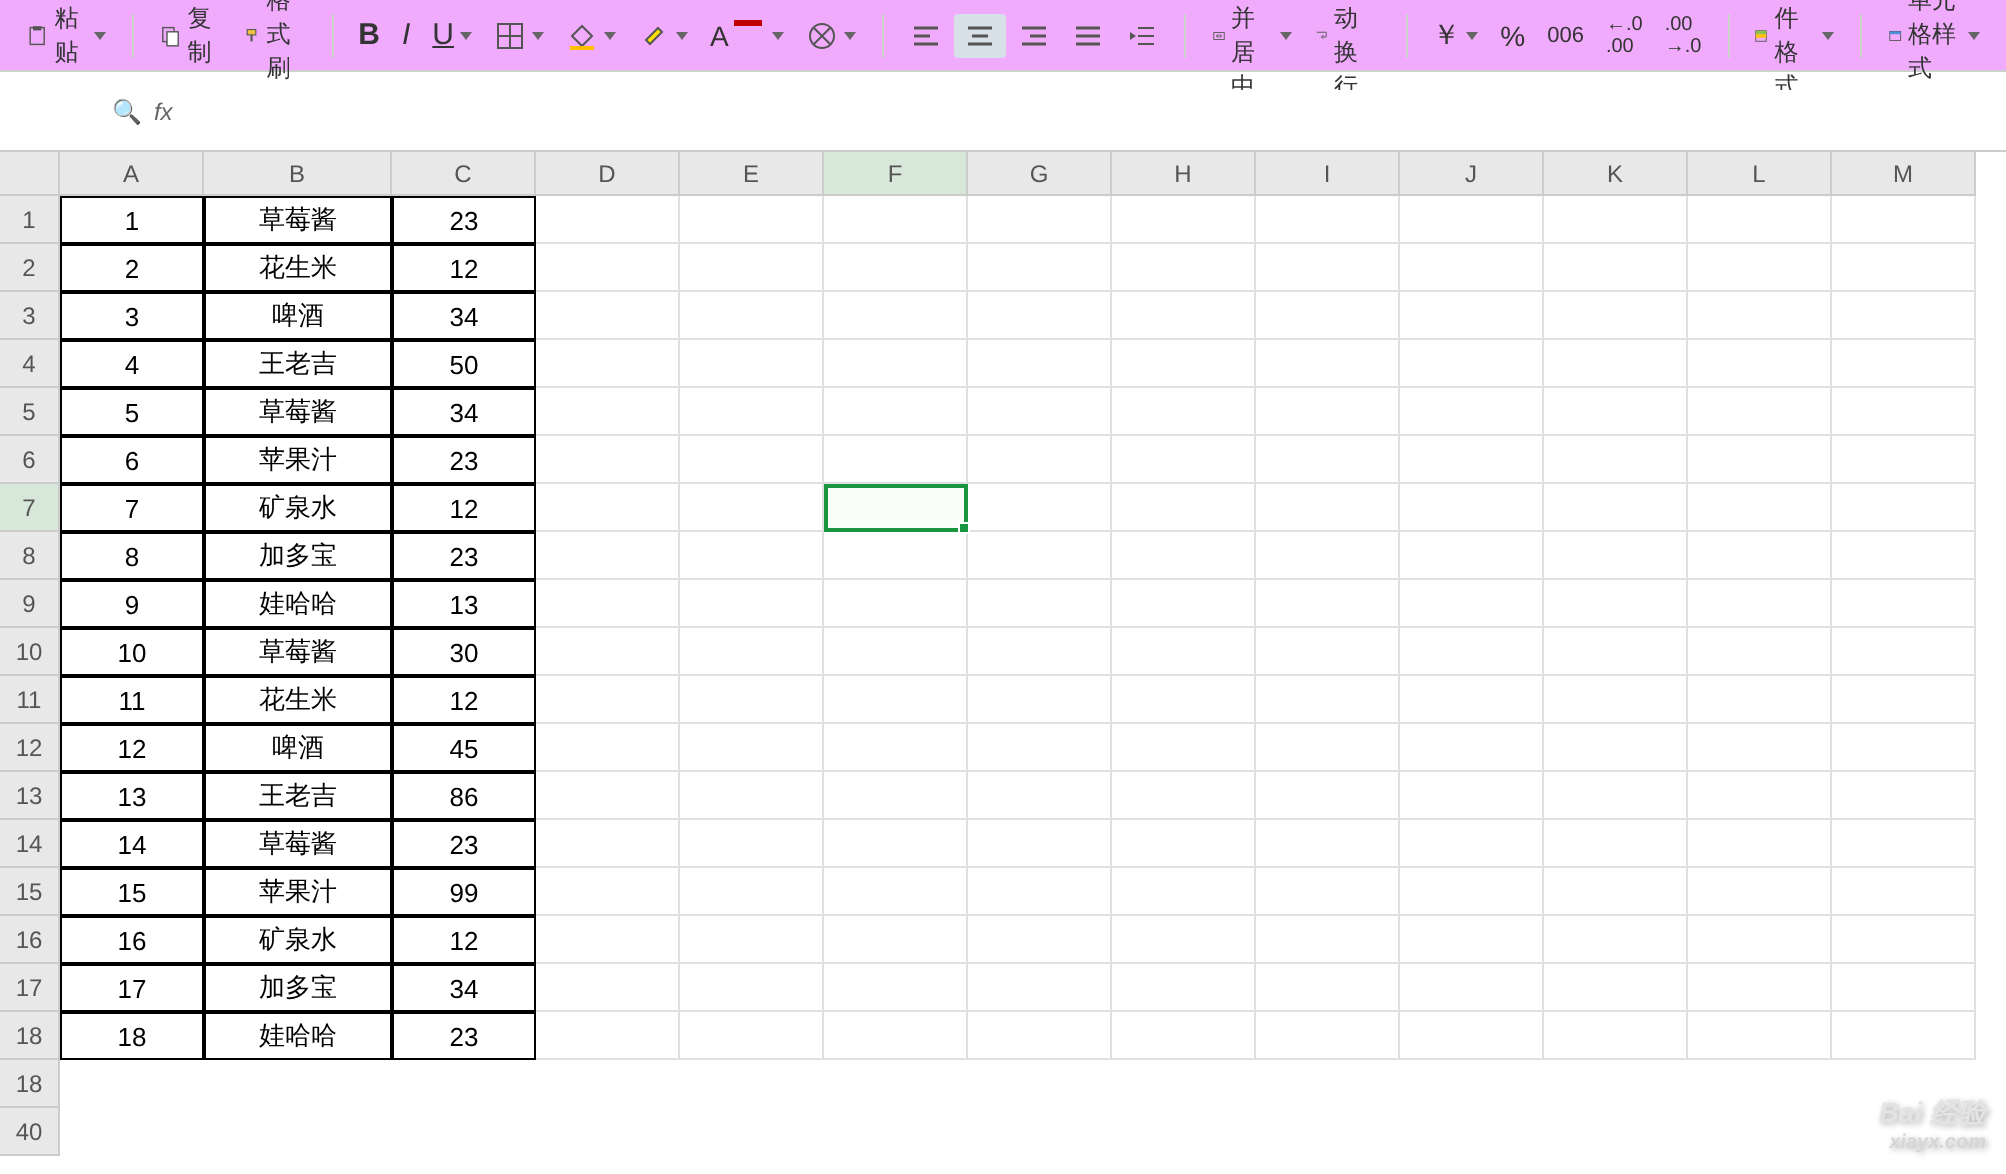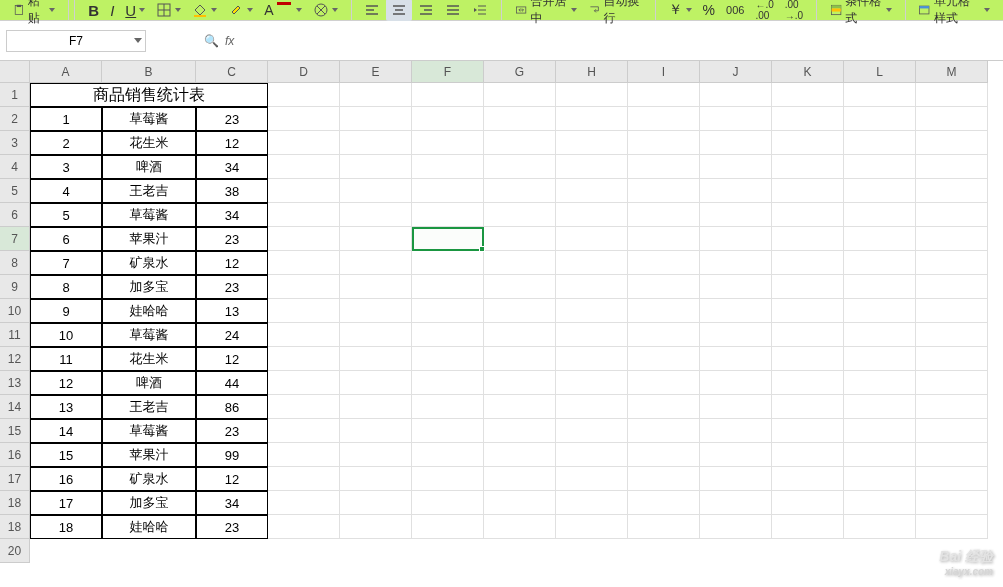--- a/index.html
+++ b/index.html
@@ -1,19 +1,19 @@
 <!DOCTYPE html>
 <html><head>
 <meta charset="utf-8">
 <style>
 * { box-sizing: border-box; margin: 0; padding: 0; }
 body { font-family: "Microsoft YaHei", Arial, sans-serif; font-size: 12px; background: #fff; overflow: hidden; width: 1003px; height: 587px; }
 
 
-.toolbar { height: 21px; background: #bef264; border-bottom: 1px solid #d0d0d0; display: flex; align-items: center; padding: 0 4px; gap: 2px; }
+.toolbar { height: 36px; background: #f0abfc; border-bottom: 1px solid #d0d0d0; display: flex; align-items: center; padding: 0 4px; gap: 2px; }
 .tb-group { display: flex; align-items: center; gap: 1px; padding: 0 4px; height: 100%; }
 .tb-sep { width: 1px; height: 22px; background: #d0d0d0; margin: 0 2px; }
 .tb-btn { display: flex; align-items: center; gap: 3px; padding: 3px 5px; cursor: pointer; border-radius: 2px; color: #333; }
 .tb-btn svg { width: 16px; height: 16px; }
 .tb-caret { width: 0; height: 0; border-left: 3px solid transparent; border-right: 3px solid transparent; border-top: 4px solid #666; }
 .tb-label { font-size: 12px; }
 
 
 .formula-area { height: 40px; border-bottom: 1px solid #ccc; display: flex; align-items: center; padding: 8px 6px; gap: 8px; }
 .name-box { width: 140px; height: 22px; border: 1px solid #ccc; background: #fff; display: flex; align-items: center; justify-content: center; position: relative; }
@@ -56,20 +56,36 @@
     <div class="tb-btn">
       <svg viewBox="0 0 16 16">
           <rect x="3" y="2" width="10" height="12" fill="none" stroke="#555"></rect>
           <rect x="5" y="1" width="6" height="3" fill="#555"></rect>
         </svg>
       <span class="tb-label">粘贴</span>
       <span class="tb-caret"></span>
     </div>
   </div>
   <div class="tb-sep"></div>
+  <div class="tb-group">
+    <div class="tb-btn">
+      <svg viewBox="0 0 16 16">
+          <rect x="2" y="2" width="8" height="10" fill="none" stroke="#555"></rect>
+          <rect x="5" y="5" width="8" height="10" fill="#fff" stroke="#555"></rect>
+        </svg>
+      <span class="tb-label">复制</span>
+    </div>
+    <div class="tb-btn">
+      <svg viewBox="0 0 16 16">
+          <rect x="3" y="2" width="8" height="5" fill="#f0c040" stroke="#555"></rect>
+          <rect x="6" y="7" width="2" height="6" fill="#555"></rect>
+        </svg>
+      <span class="tb-label">格式刷</span>
+    </div>
+  </div>
   <div class="tb-sep"></div>
   <div class="tb-group">
     <div class="tb-btn">
         <span style="font-weight:bold;font-size:15px">B</span>
       </div>
     <div class="tb-btn">
         <span style="font-style:italic;font-size:15px">I</span>
       </div>
     <div class="tb-btn">
         <span style="text-decoration:underline;font-size:15px">U</span>
@@ -205,24 +221,20 @@
           <rect x="2" y="3" width="12" height="10" fill="none" stroke="#555"></rect>
           <rect x="2" y="3" width="12" height="3" fill="#4a90d9"></rect>
         </svg>
       <span class="tb-label">单元格样式</span>
       <span class="tb-caret"></span>
     </div>
   </div>
 </div>
 
 <div class="formula-area">
-  <div class="name-box">
-    <input type="text" value="F7" style="">
-    <span class="dd"></span>
-  </div>
   <div class="fx-area">
     <span style="color:#888">🔍</span>
     <span class="fx-ico">fx</span>
   </div>
   <input class="formula-input" type="text" style="">
 </div>
 
 <div class="grid-wrap">
   <div class="corner"></div>
   <div class="col-headers" id="colHeaders">
@@ -253,36 +265,23 @@
       <div class="row-h">10</div>
       <div class="row-h">11</div>
       <div class="row-h">12</div>
       <div class="row-h">13</div>
       <div class="row-h">14</div>
       <div class="row-h">15</div>
       <div class="row-h">16</div>
       <div class="row-h">17</div>
       <div class="row-h">18</div>
       <div class="row-h">18</div>
-      <div class="row-h">20</div>
+      <div class="row-h">40</div>
     </div>
   <div class="cells" id="cells">
-      <div class="cell-row">
-        <div class="cell title-cell" style="width: 238px; border-width: 1px; border-style: solid; border-color: rgb(0, 0, 0);">商品销售统计表</div>
-        <div class="cell" style="width: 72px;"></div>
-        <div class="cell" style="width: 72px;"></div>
-        <div class="cell" style="width: 72px;"></div>
-        <div class="cell" style="width: 72px;"></div>
-        <div class="cell" style="width: 72px;"></div>
-        <div class="cell" style="width: 72px;"></div>
-        <div class="cell" style="width: 72px;"></div>
-        <div class="cell" style="width: 72px;"></div>
-        <div class="cell" style="width: 72px;"></div>
-        <div class="cell" style="width: 72px;"></div>
-      </div>
       <div class="cell-row">
         <div class="cell bordered" style="width: 72px;">1</div>
         <div class="cell bordered" style="width: 94px;">草莓酱</div>
         <div class="cell bordered" style="width: 72px;">23</div>
         <div class="cell" style="width: 72px;"></div>
         <div class="cell" style="width: 72px;"></div>
         <div class="cell" style="width: 72px;"></div>
         <div class="cell" style="width: 72px;"></div>
         <div class="cell" style="width: 72px;"></div>
         <div class="cell" style="width: 72px;"></div>
@@ -317,21 +316,21 @@
         <div class="cell" style="width: 72px;"></div>
         <div class="cell" style="width: 72px;"></div>
         <div class="cell" style="width: 72px;"></div>
         <div class="cell" style="width: 72px;"></div>
         <div class="cell" style="width: 72px;"></div>
         <div class="cell" style="width: 72px;"></div>
       </div>
       <div class="cell-row">
         <div class="cell bordered" style="width: 72px;">4</div>
         <div class="cell bordered" style="width: 94px;">王老吉</div>
-        <div class="cell bordered" style="width: 72px;">38</div>
+        <div class="cell bordered" style="width: 72px;">50</div>
         <div class="cell" style="width: 72px;"></div>
         <div class="cell" style="width: 72px;"></div>
         <div class="cell" style="width: 72px;"></div>
         <div class="cell" style="width: 72px;"></div>
         <div class="cell" style="width: 72px;"></div>
         <div class="cell" style="width: 72px;"></div>
         <div class="cell" style="width: 72px;"></div>
         <div class="cell" style="width: 72px;"></div>
         <div class="cell" style="width: 72px;"></div>
         <div class="cell" style="width: 72px;"></div>
@@ -407,21 +406,21 @@
         <div class="cell" style="width: 72px;"></div>
         <div class="cell" style="width: 72px;"></div>
         <div class="cell" style="width: 72px;"></div>
         <div class="cell" style="width: 72px;"></div>
         <div class="cell" style="width: 72px;"></div>
         <div class="cell" style="width: 72px;"></div>
       </div>
       <div class="cell-row">
         <div class="cell bordered" style="width: 72px;">10</div>
         <div class="cell bordered" style="width: 94px;">草莓酱</div>
-        <div class="cell bordered" style="width: 72px;">24</div>
+        <div class="cell bordered" style="width: 72px;">30</div>
         <div class="cell" style="width: 72px;"></div>
         <div class="cell" style="width: 72px;"></div>
         <div class="cell" style="width: 72px;"></div>
         <div class="cell" style="width: 72px;"></div>
         <div class="cell" style="width: 72px;"></div>
         <div class="cell" style="width: 72px;"></div>
         <div class="cell" style="width: 72px;"></div>
         <div class="cell" style="width: 72px;"></div>
         <div class="cell" style="width: 72px;"></div>
         <div class="cell" style="width: 72px;"></div>
@@ -437,21 +436,21 @@
         <div class="cell" style="width: 72px;"></div>
         <div class="cell" style="width: 72px;"></div>
         <div class="cell" style="width: 72px;"></div>
         <div class="cell" style="width: 72px;"></div>
         <div class="cell" style="width: 72px;"></div>
         <div class="cell" style="width: 72px;"></div>
       </div>
       <div class="cell-row">
         <div class="cell bordered" style="width: 72px;">12</div>
         <div class="cell bordered" style="width: 94px;">啤酒</div>
-        <div class="cell bordered" style="width: 72px;">44</div>
+        <div class="cell bordered" style="width: 72px;">45</div>
         <div class="cell" style="width: 72px;"></div>
         <div class="cell" style="width: 72px;"></div>
         <div class="cell" style="width: 72px;"></div>
         <div class="cell" style="width: 72px;"></div>
         <div class="cell" style="width: 72px;"></div>
         <div class="cell" style="width: 72px;"></div>
         <div class="cell" style="width: 72px;"></div>
         <div class="cell" style="width: 72px;"></div>
         <div class="cell" style="width: 72px;"></div>
         <div class="cell" style="width: 72px;"></div>

